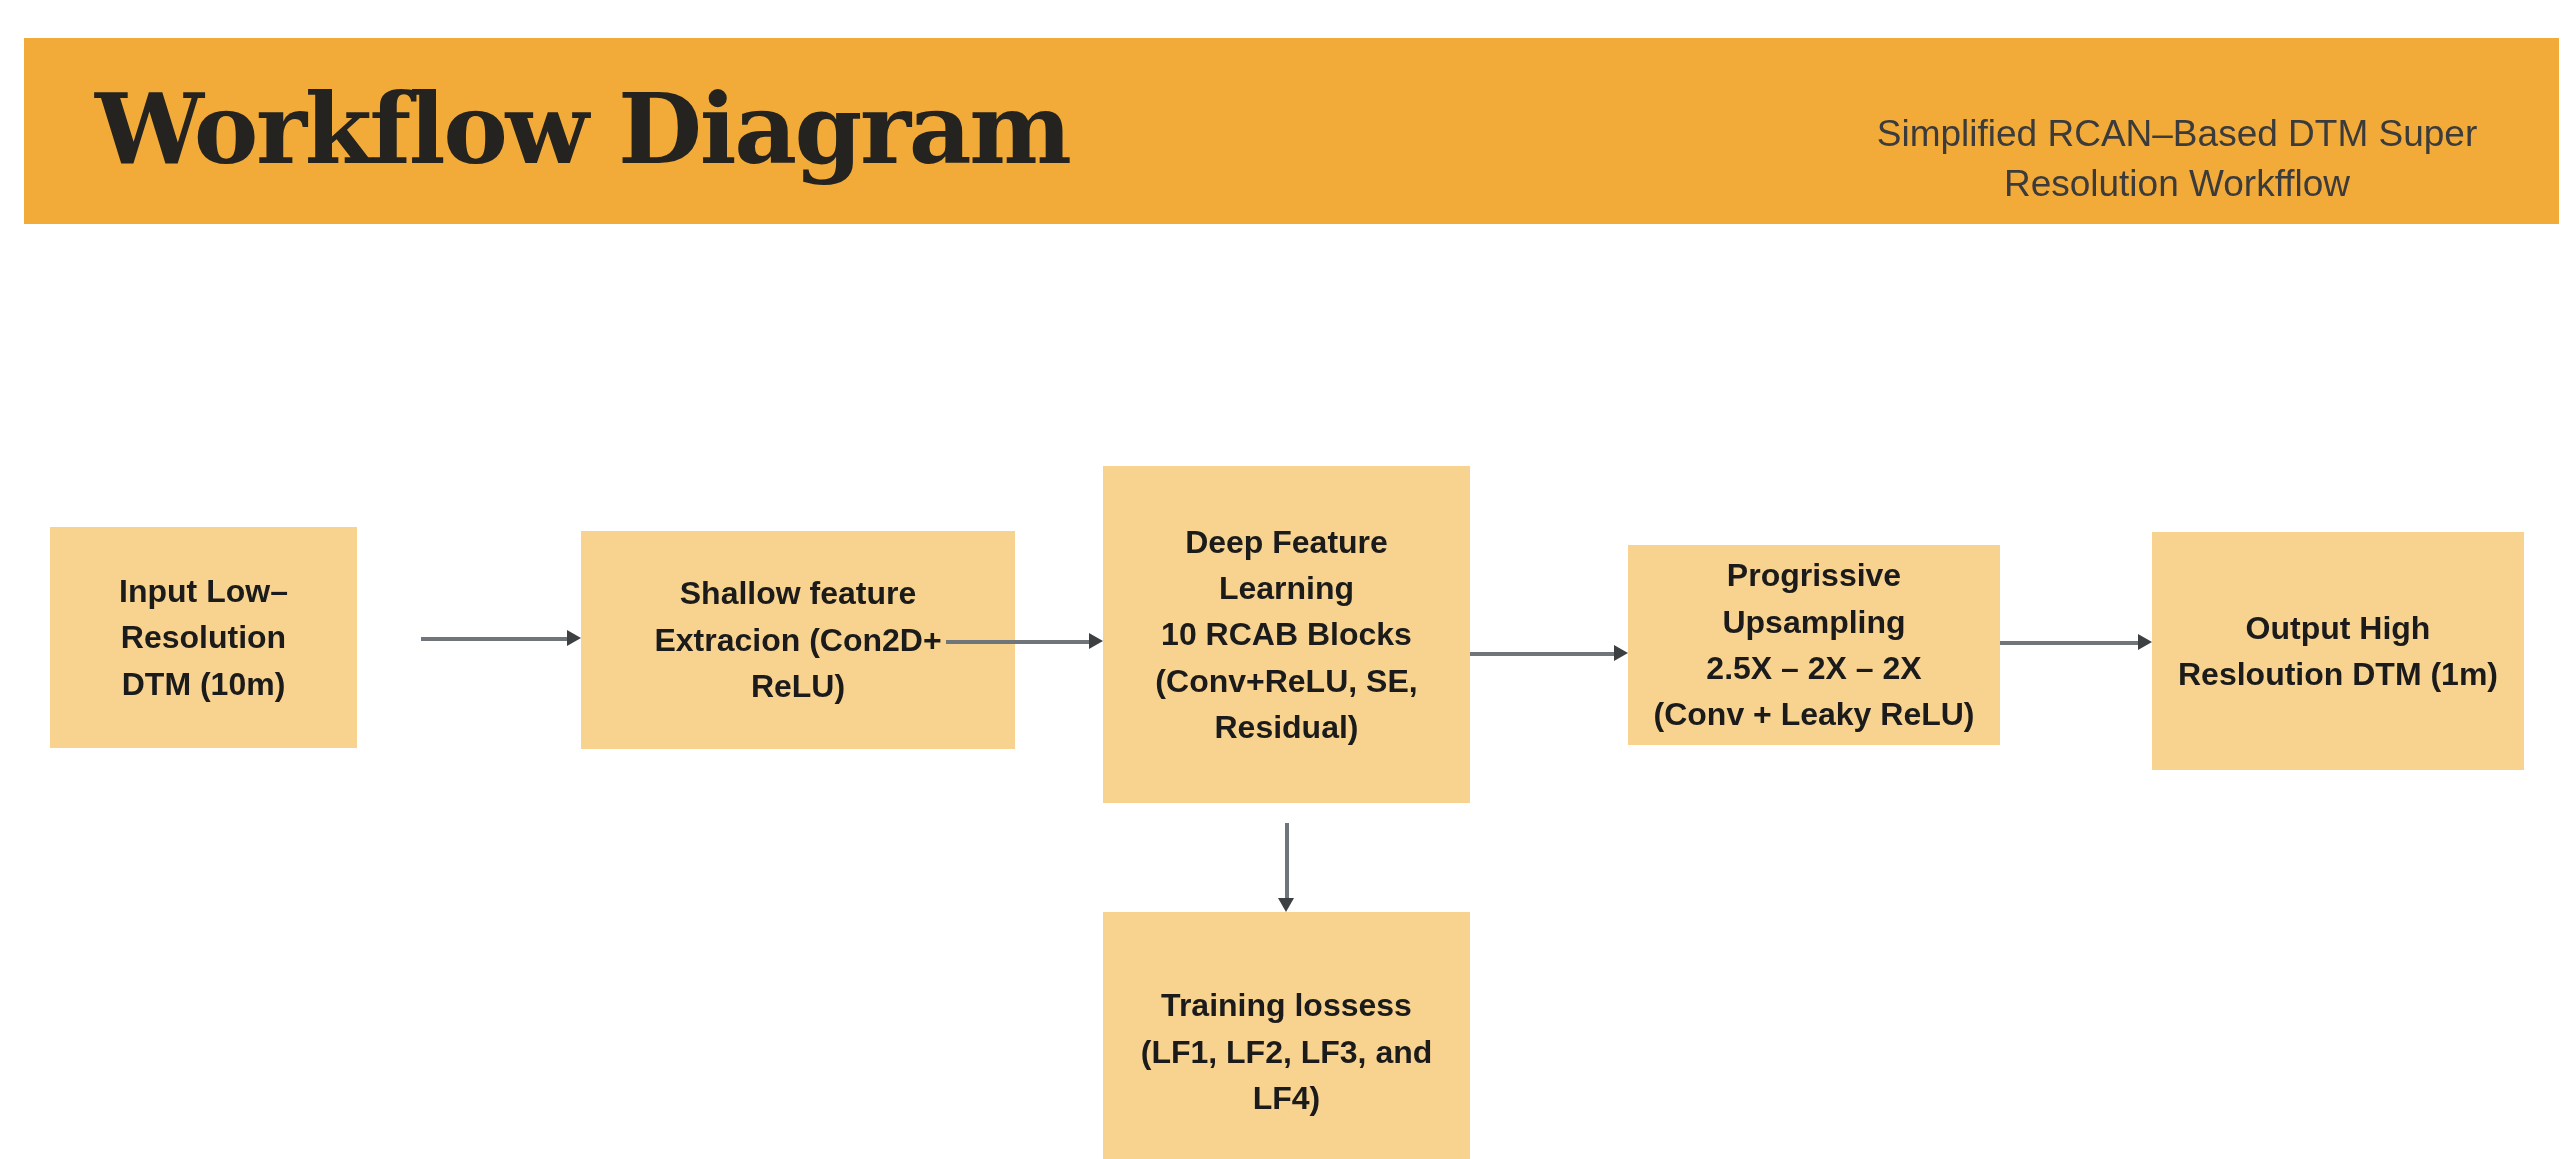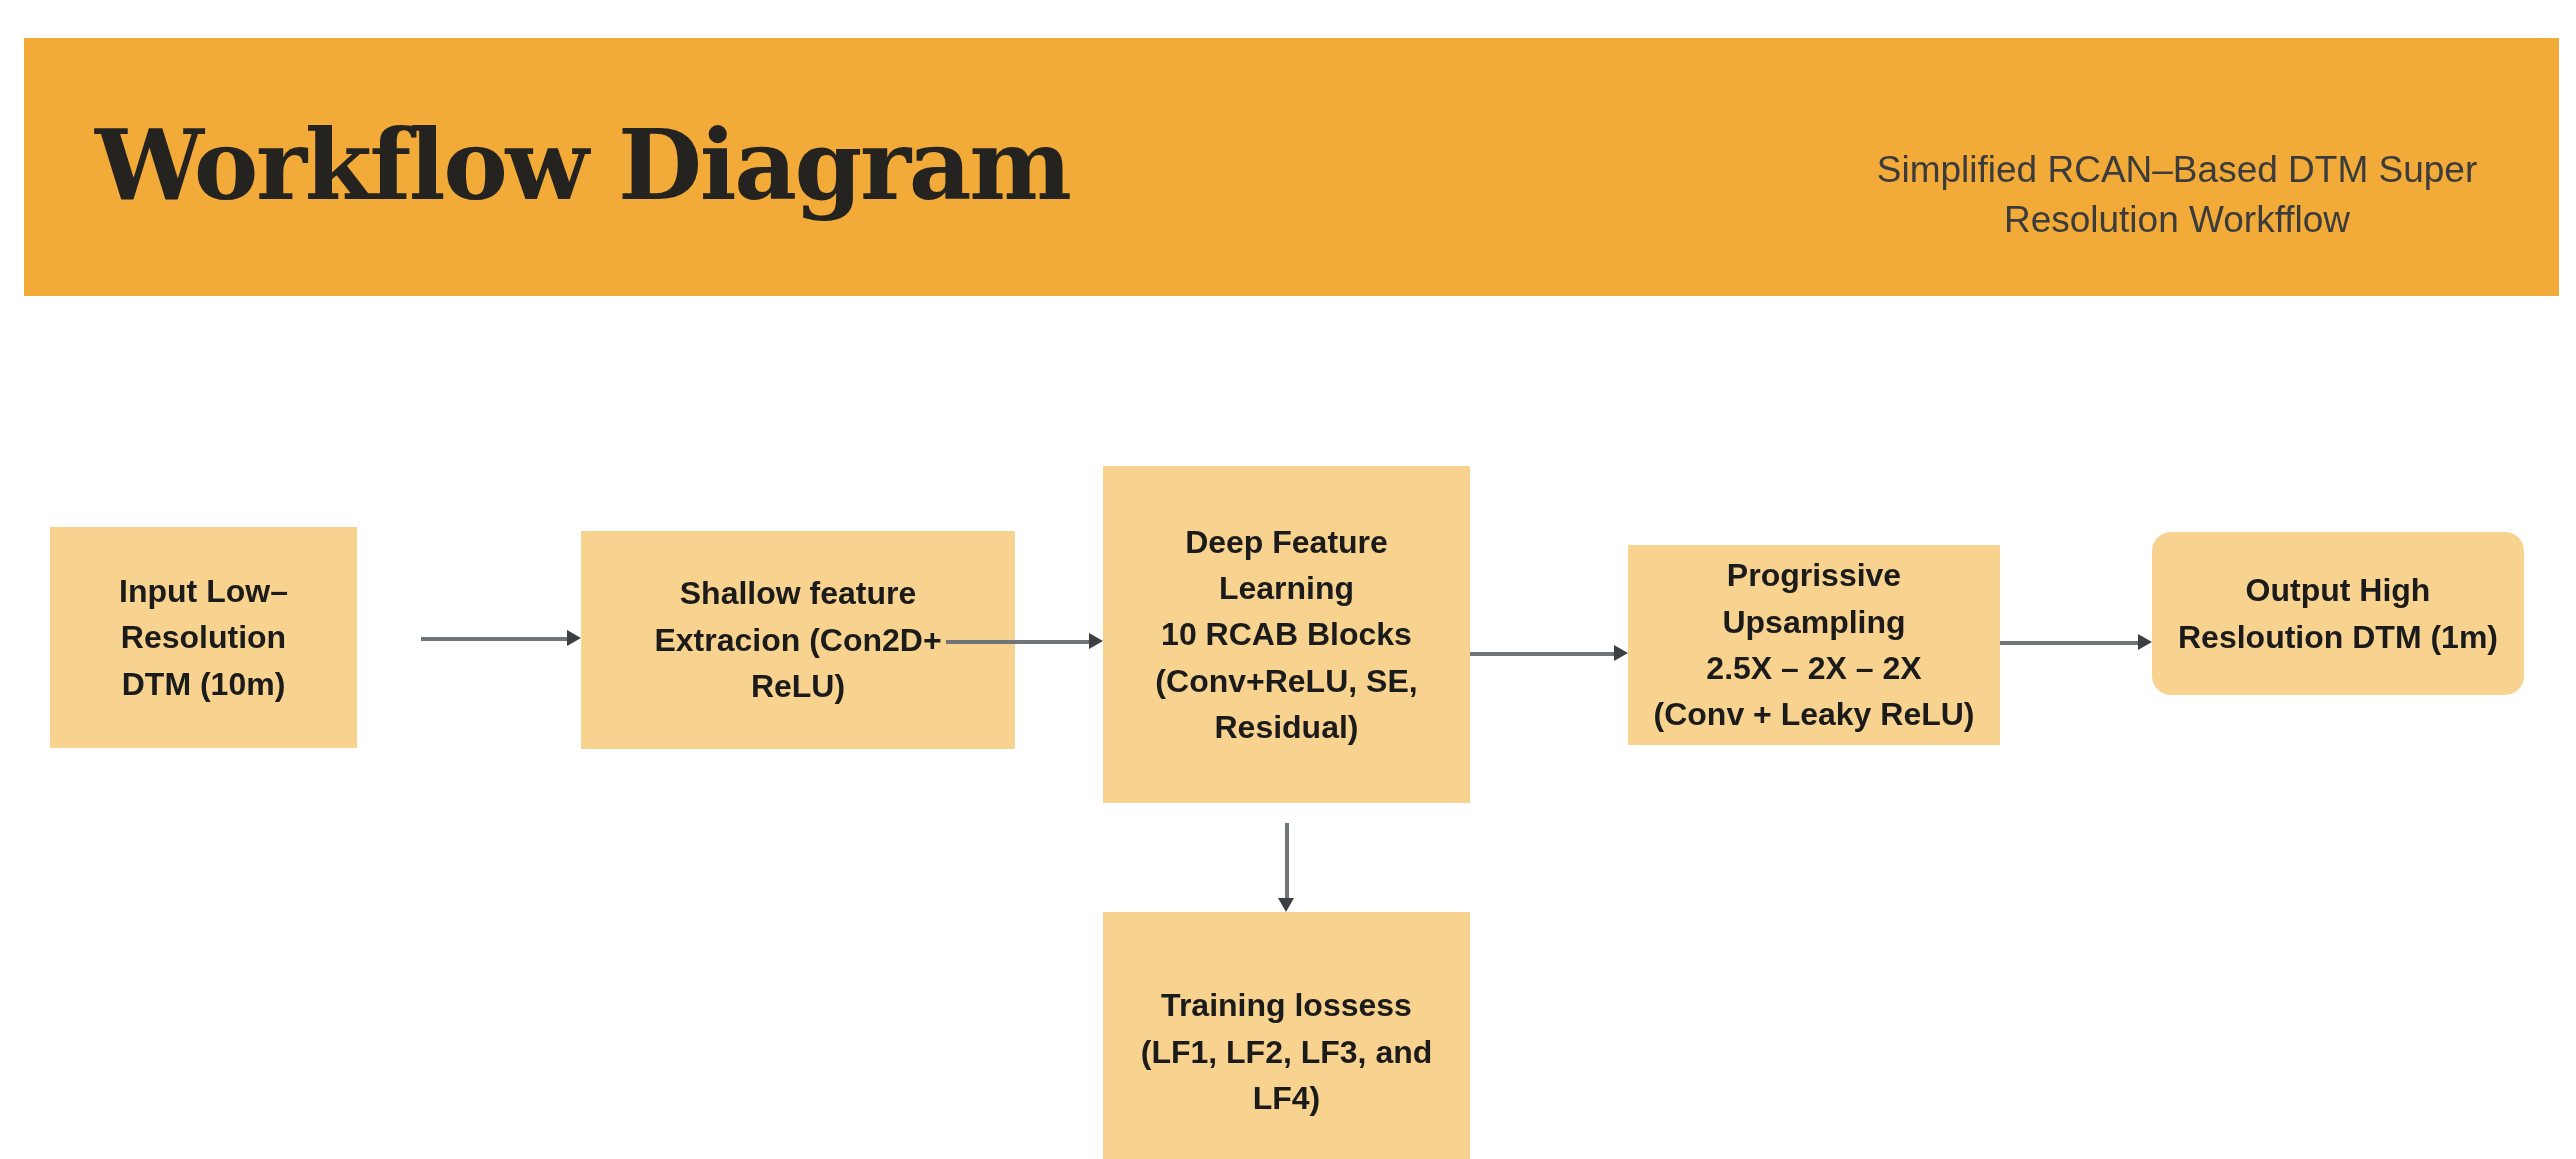--- a/index.html
+++ b/index.html
@@ -7,21 +7,21 @@
   .canvas {
     position:relative;
     width:2576px; height:1159px;
     background:#ffffff;
     font-family:"Liberation Sans", sans-serif;
     overflow:hidden;
   }
   
   .header {
     position:absolute; left:24px; top:38px;
-    width:2535px; height:258px;
+    width:2535px; height:186px;
     background:#f2ab38;
   }
   .title {
     position:absolute; left:71px; top:50%;
     transform:translateY(-52%);
     font-family:"DejaVu Serif", serif;
     font-weight:700;
     font-size:97px;
     letter-spacing:-2.4px;
     color:#242320;
@@ -98,21 +98,21 @@
 Learning
 10 RCAB Blocks
 (Conv+ReLU, SE,
 Residual)</div>
 
   <div class="node" style="left:1628px; top:545px; width:372px; height:200px;">Progrissive
 Upsampling
 2.5X – 2X – 2X
 (Conv + Leaky ReLU)</div>
 
-  <div class="node" style="left:2152px; top:532px; width:372px; height:163px;border-radius:19px;">Output High
+  <div class="node" style="left:2152px; top:532px; width:372px; height:238px;">Output High
 Resloution DTM (1m)</div>
 
   <div class="node" style="left:1103px; top:912px; width:367px; height:280px;">Training lossess
 (LF1, LF2, LF3, and
 LF4)</div>
 
   <div class="edge" style="left:421px; top:630px; width:160px; height:17px;">
     <span class="edge-line-h" style="width:148px;"></span>
     <span class="edge-head-right"></span>
   </div>

